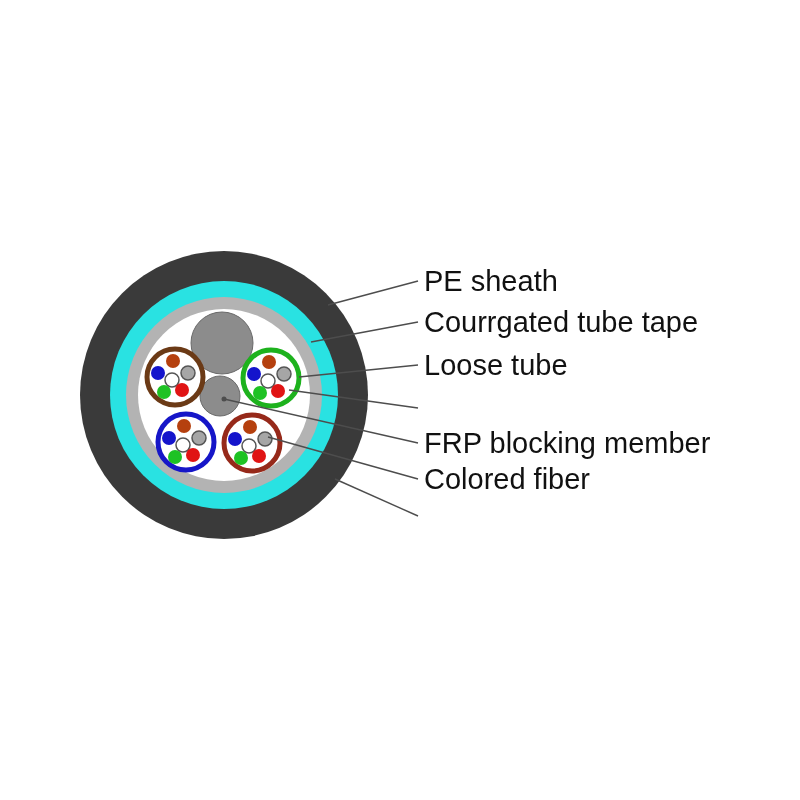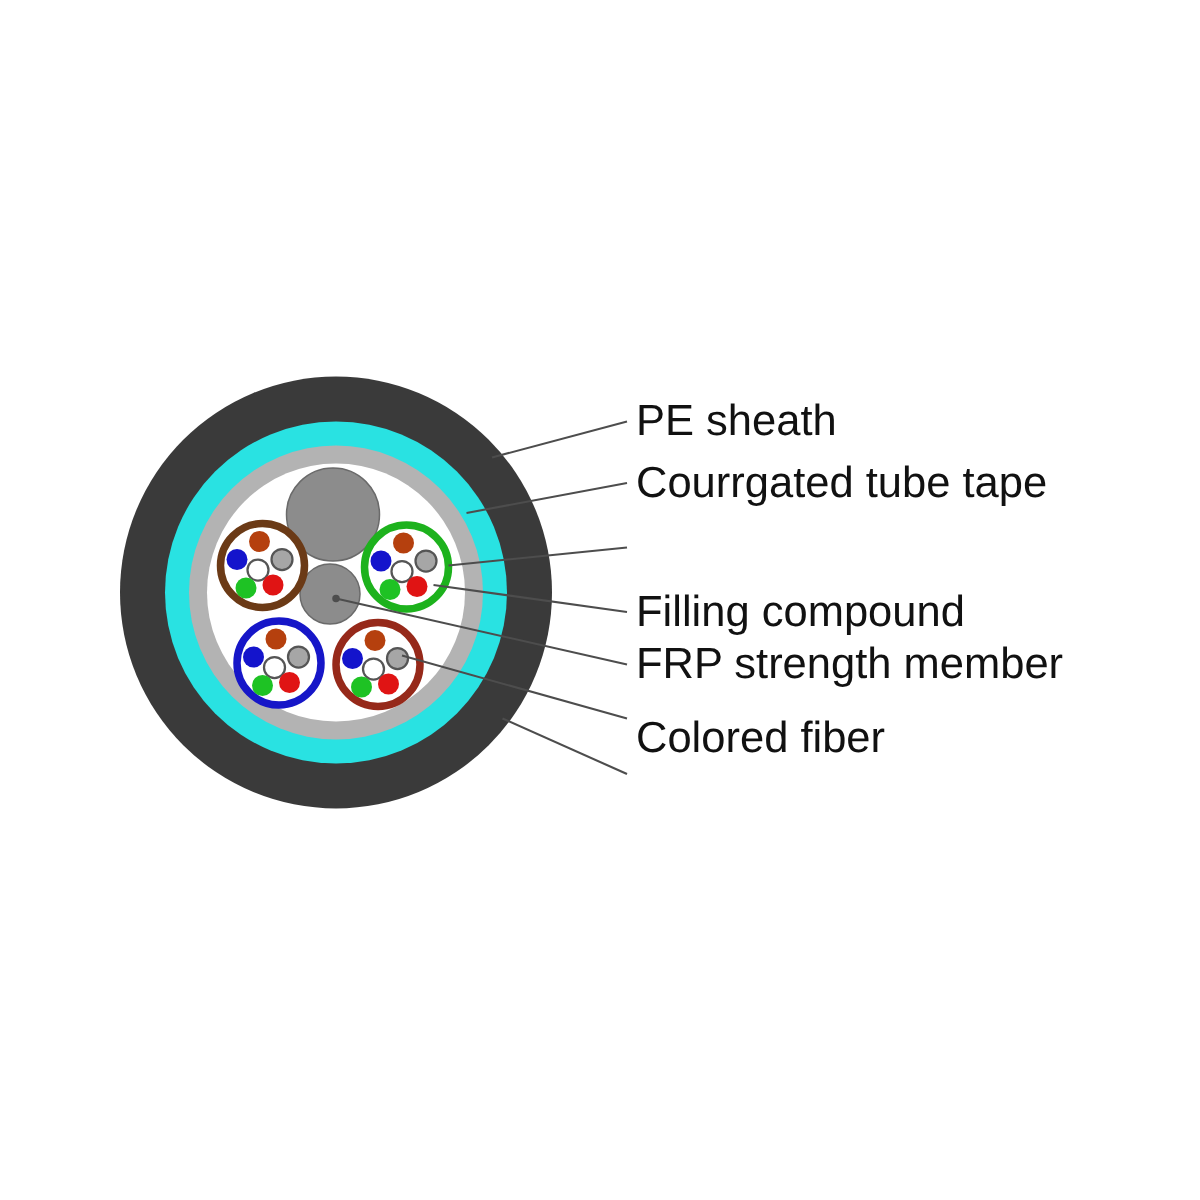--- a/index.html
+++ b/index.html
@@ -28,21 +28,21 @@
     font-size: 29px;
     color: #111111;
     white-space: nowrap;
     letter-spacing: 0px;
   }
   .lbl-0 { top: 266px; }
   .lbl-1 { top: 307px; }
   .lbl-2 { top: 350px; }
   .lbl-3 { top: 393px; }
   .lbl-4 { top: 428px; }
-  .lbl-5 { top: 464px; margin-top: 13px; }
+  .lbl-5 { top: 464px; }
   .lbl-6 { top: 501px; }
 </style>
 </head>
 <body>
 
 <div class="canvas">
 
   <svg id="cable-svg" width="800" height="800" viewBox="0 0 800 800">
       <circle cx="224" cy="395" r="144" fill="#3a3a3a"></circle>
       <circle cx="224" cy="395" r="114" fill="#29e2e2"></circle>
@@ -83,17 +83,17 @@
       <line x1="299" y1="377" x2="418" y2="365" stroke="#4d4d4d" stroke-width="1.4"></line>
       <line x1="289" y1="390" x2="418" y2="408" stroke="#4d4d4d" stroke-width="1.4"></line>
       <line x1="224" y1="399" x2="418" y2="443" stroke="#4d4d4d" stroke-width="1.4"></line>
       <circle cx="224" cy="399" r="2.5" fill="#4d4d4d"></circle>
       <line x1="268" y1="437" x2="418" y2="479" stroke="#4d4d4d" stroke-width="1.4"></line>
       <line x1="335" y1="479" x2="418" y2="516" stroke="#4d4d4d" stroke-width="1.4"></line>
     </svg>
 
   <span class="part-label lbl-0">PE sheath</span>
   <span class="part-label lbl-1">Courrgated tube tape</span>
-  <span class="part-label lbl-3">Filling compound</span>
-  <span class="part-label lbl-4">FRP strength member</span>
+  <span class="part-label lbl-2">Loose tube</span>
+  <span class="part-label lbl-4">FRP blocking member</span>
   <span class="part-label lbl-5">Colored fiber</span>
 
 </div>
 
 </body></html>

